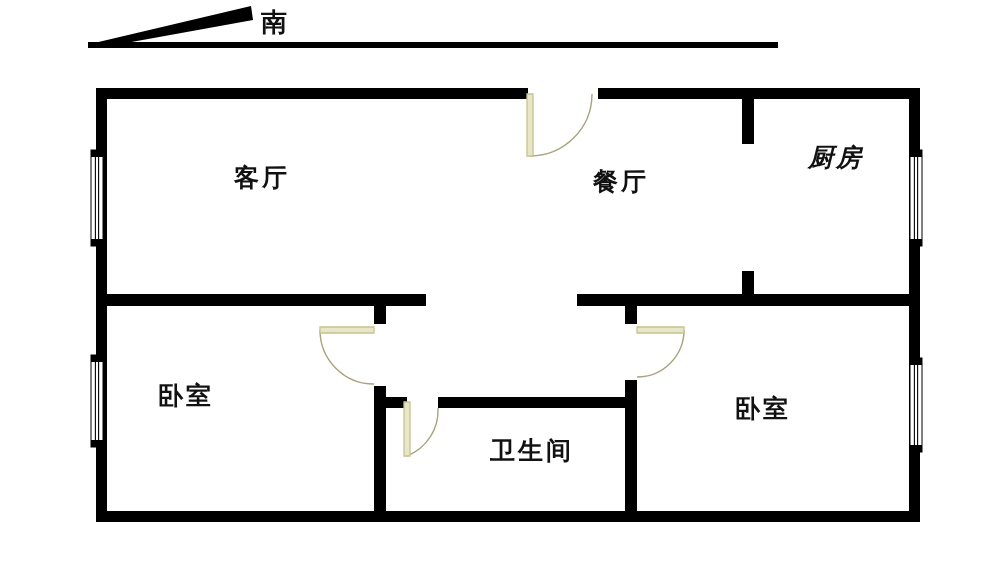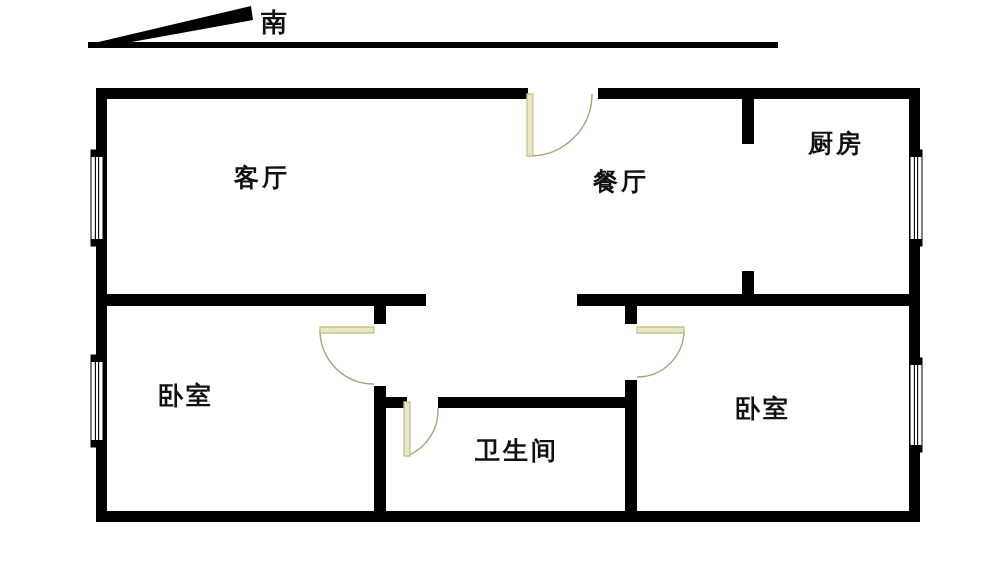--- a/index.html
+++ b/index.html
@@ -124,20 +124,20 @@
         <g>
           <path d="M 407 456 A 49 49 0 0 0 438 408" fill="none" stroke="#a9a57a" stroke-width="1.4"></path>
           <polygon points="404,402 404,456 410,456 410,402" fill="#e8e6c8" stroke="#c8c48a" stroke-width="1.3"></polygon>
         </g>
       </g>
   </svg>
 
   <div id="labels-layer">
       <div class="room-label" style="left: 262px; top: 177px; font-family: Liberation Serif, serif;">客厅</div>
       <div class="room-label" style="left: 621px; top: 181px;">餐厅</div>
-      <div class="room-label" style="left: 836px; top: 143px;">厨房</div>
+      <div class="room-label" style="left: 836px; top: 157px; font-style: italic;">厨房</div>
       <div class="room-label" style="left: 186px; top: 395px;">卧室</div>
       <div class="room-label" style="left: 763px; top: 408px;">卧室</div>
-      <div class="room-label" style="left: 517px; top: 450px;">卫生间</div>
+      <div class="room-label" style="left: 532px; top: 450px;">卫生间</div>
     </div>
 
 <div class="compass-label" style="left: 274px; top: 23px;">南</div>
   </div>
 
 </body></html>

